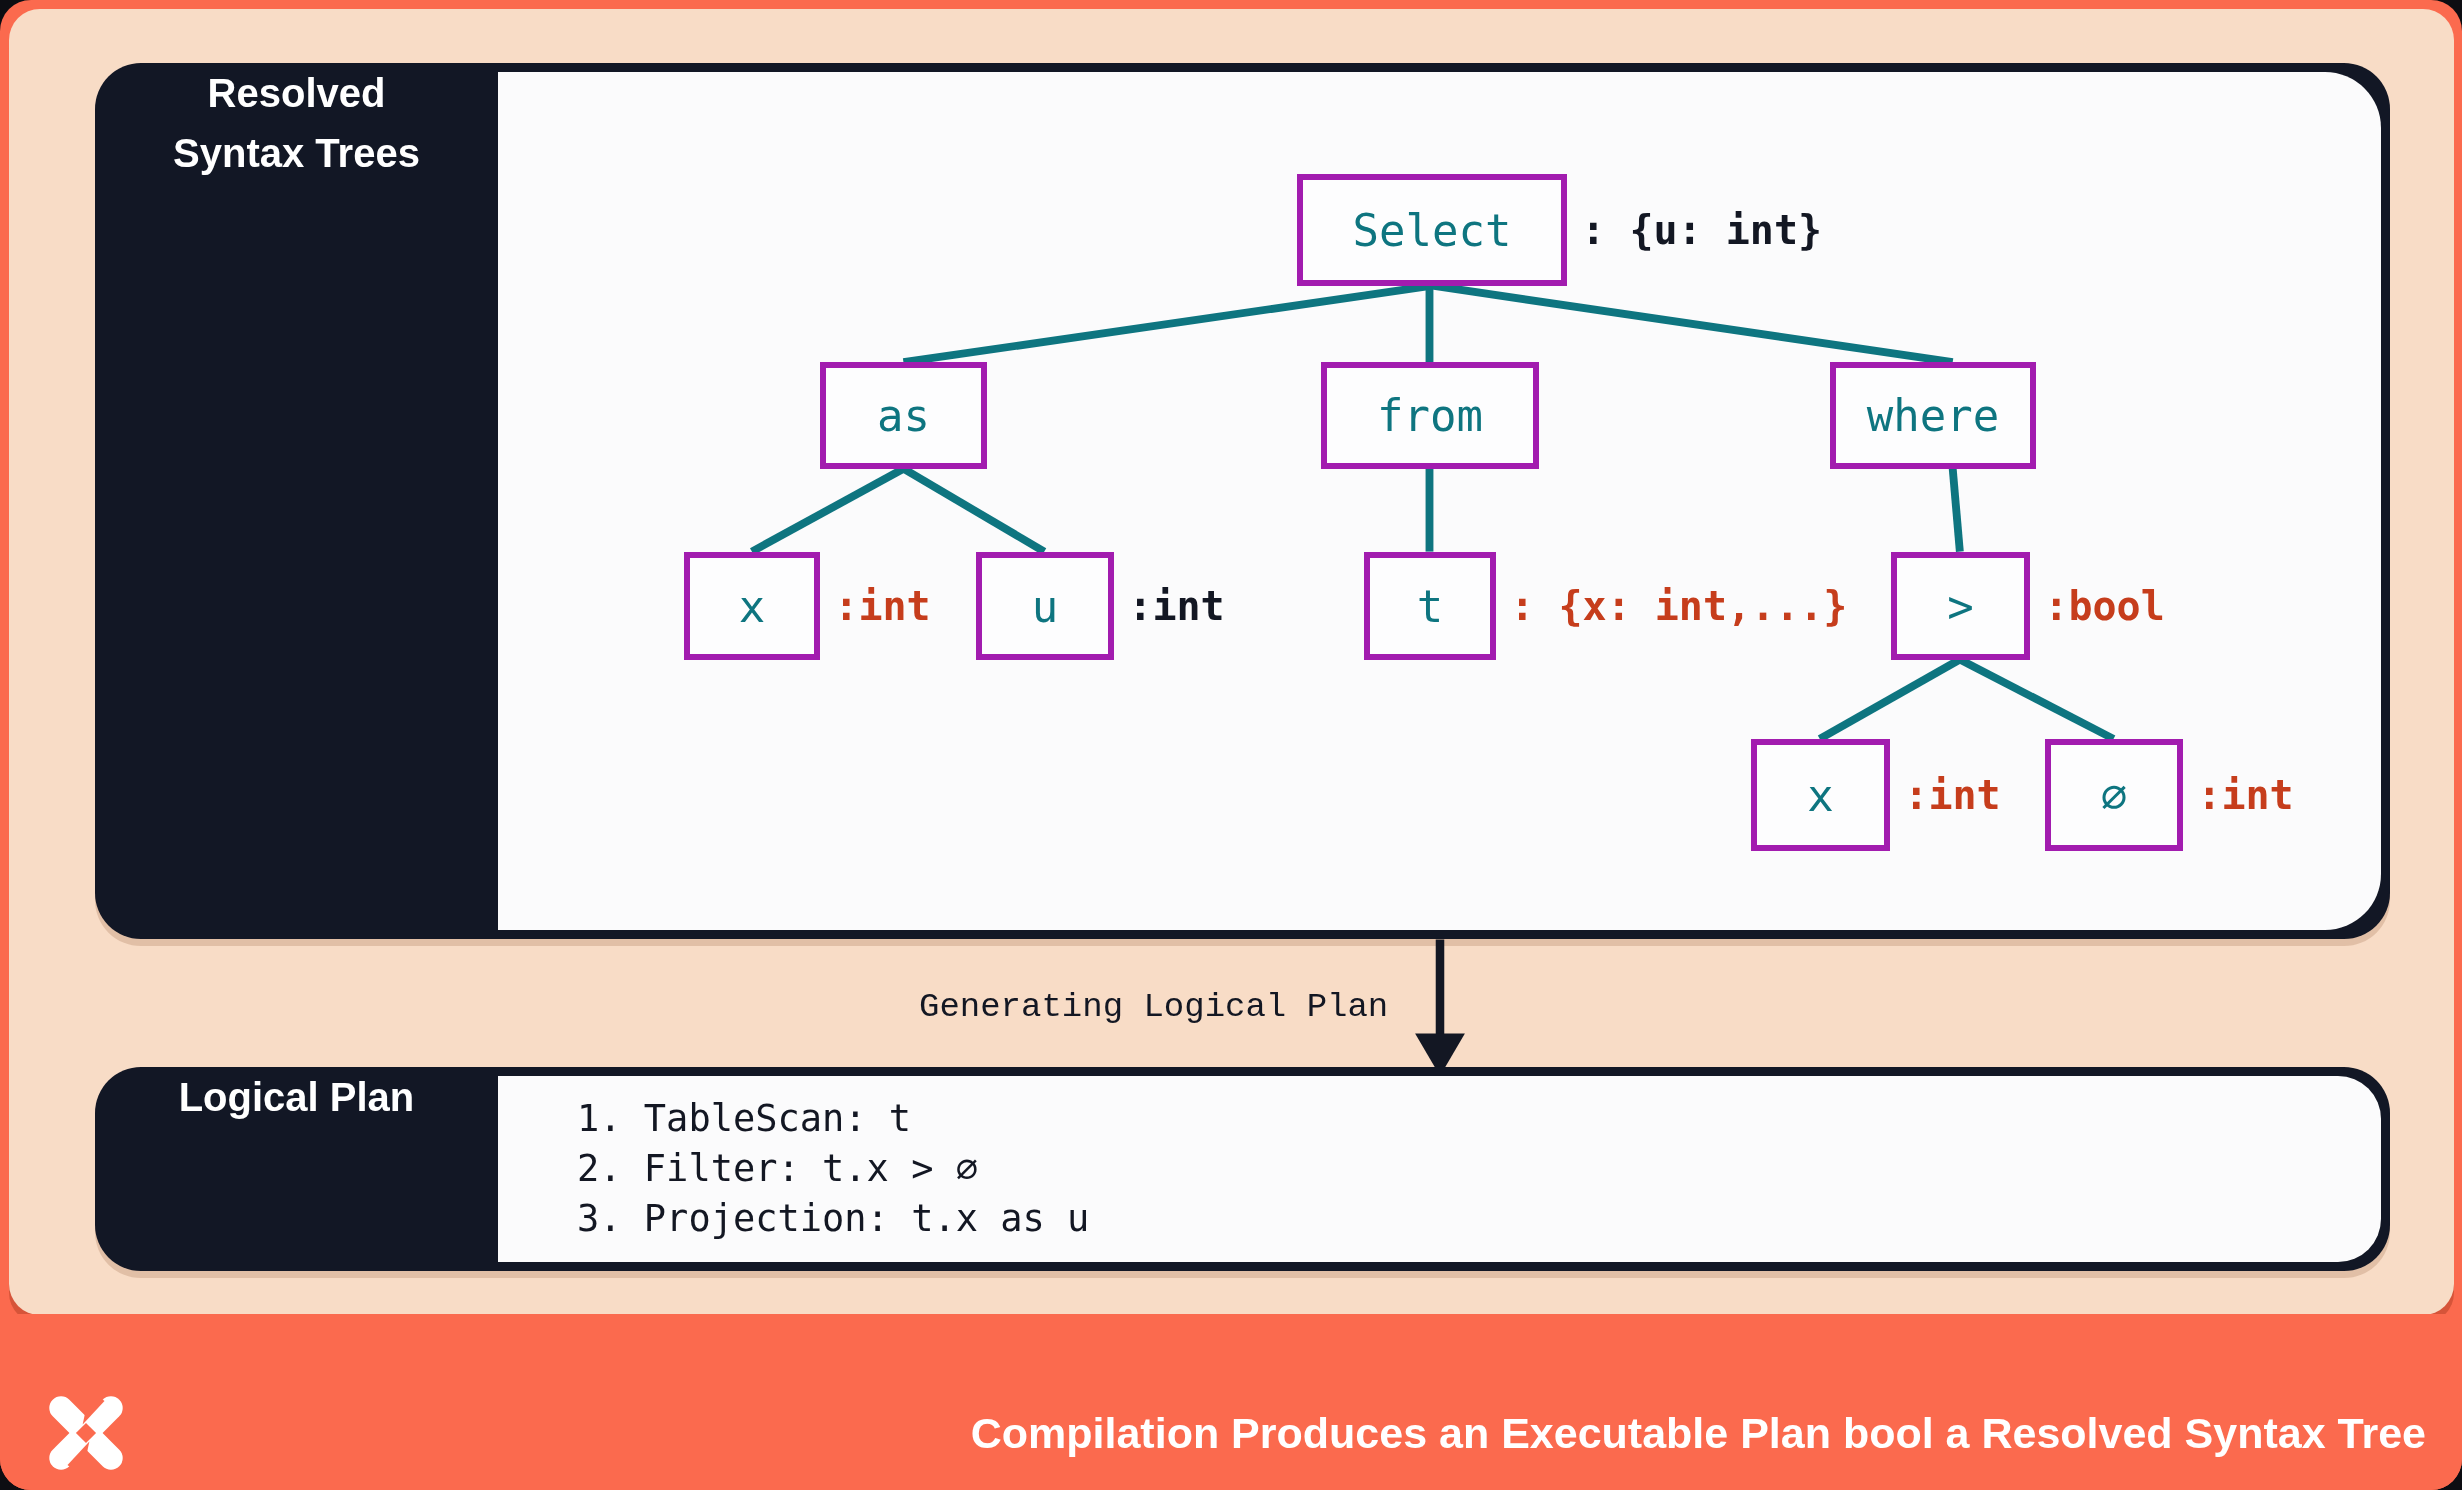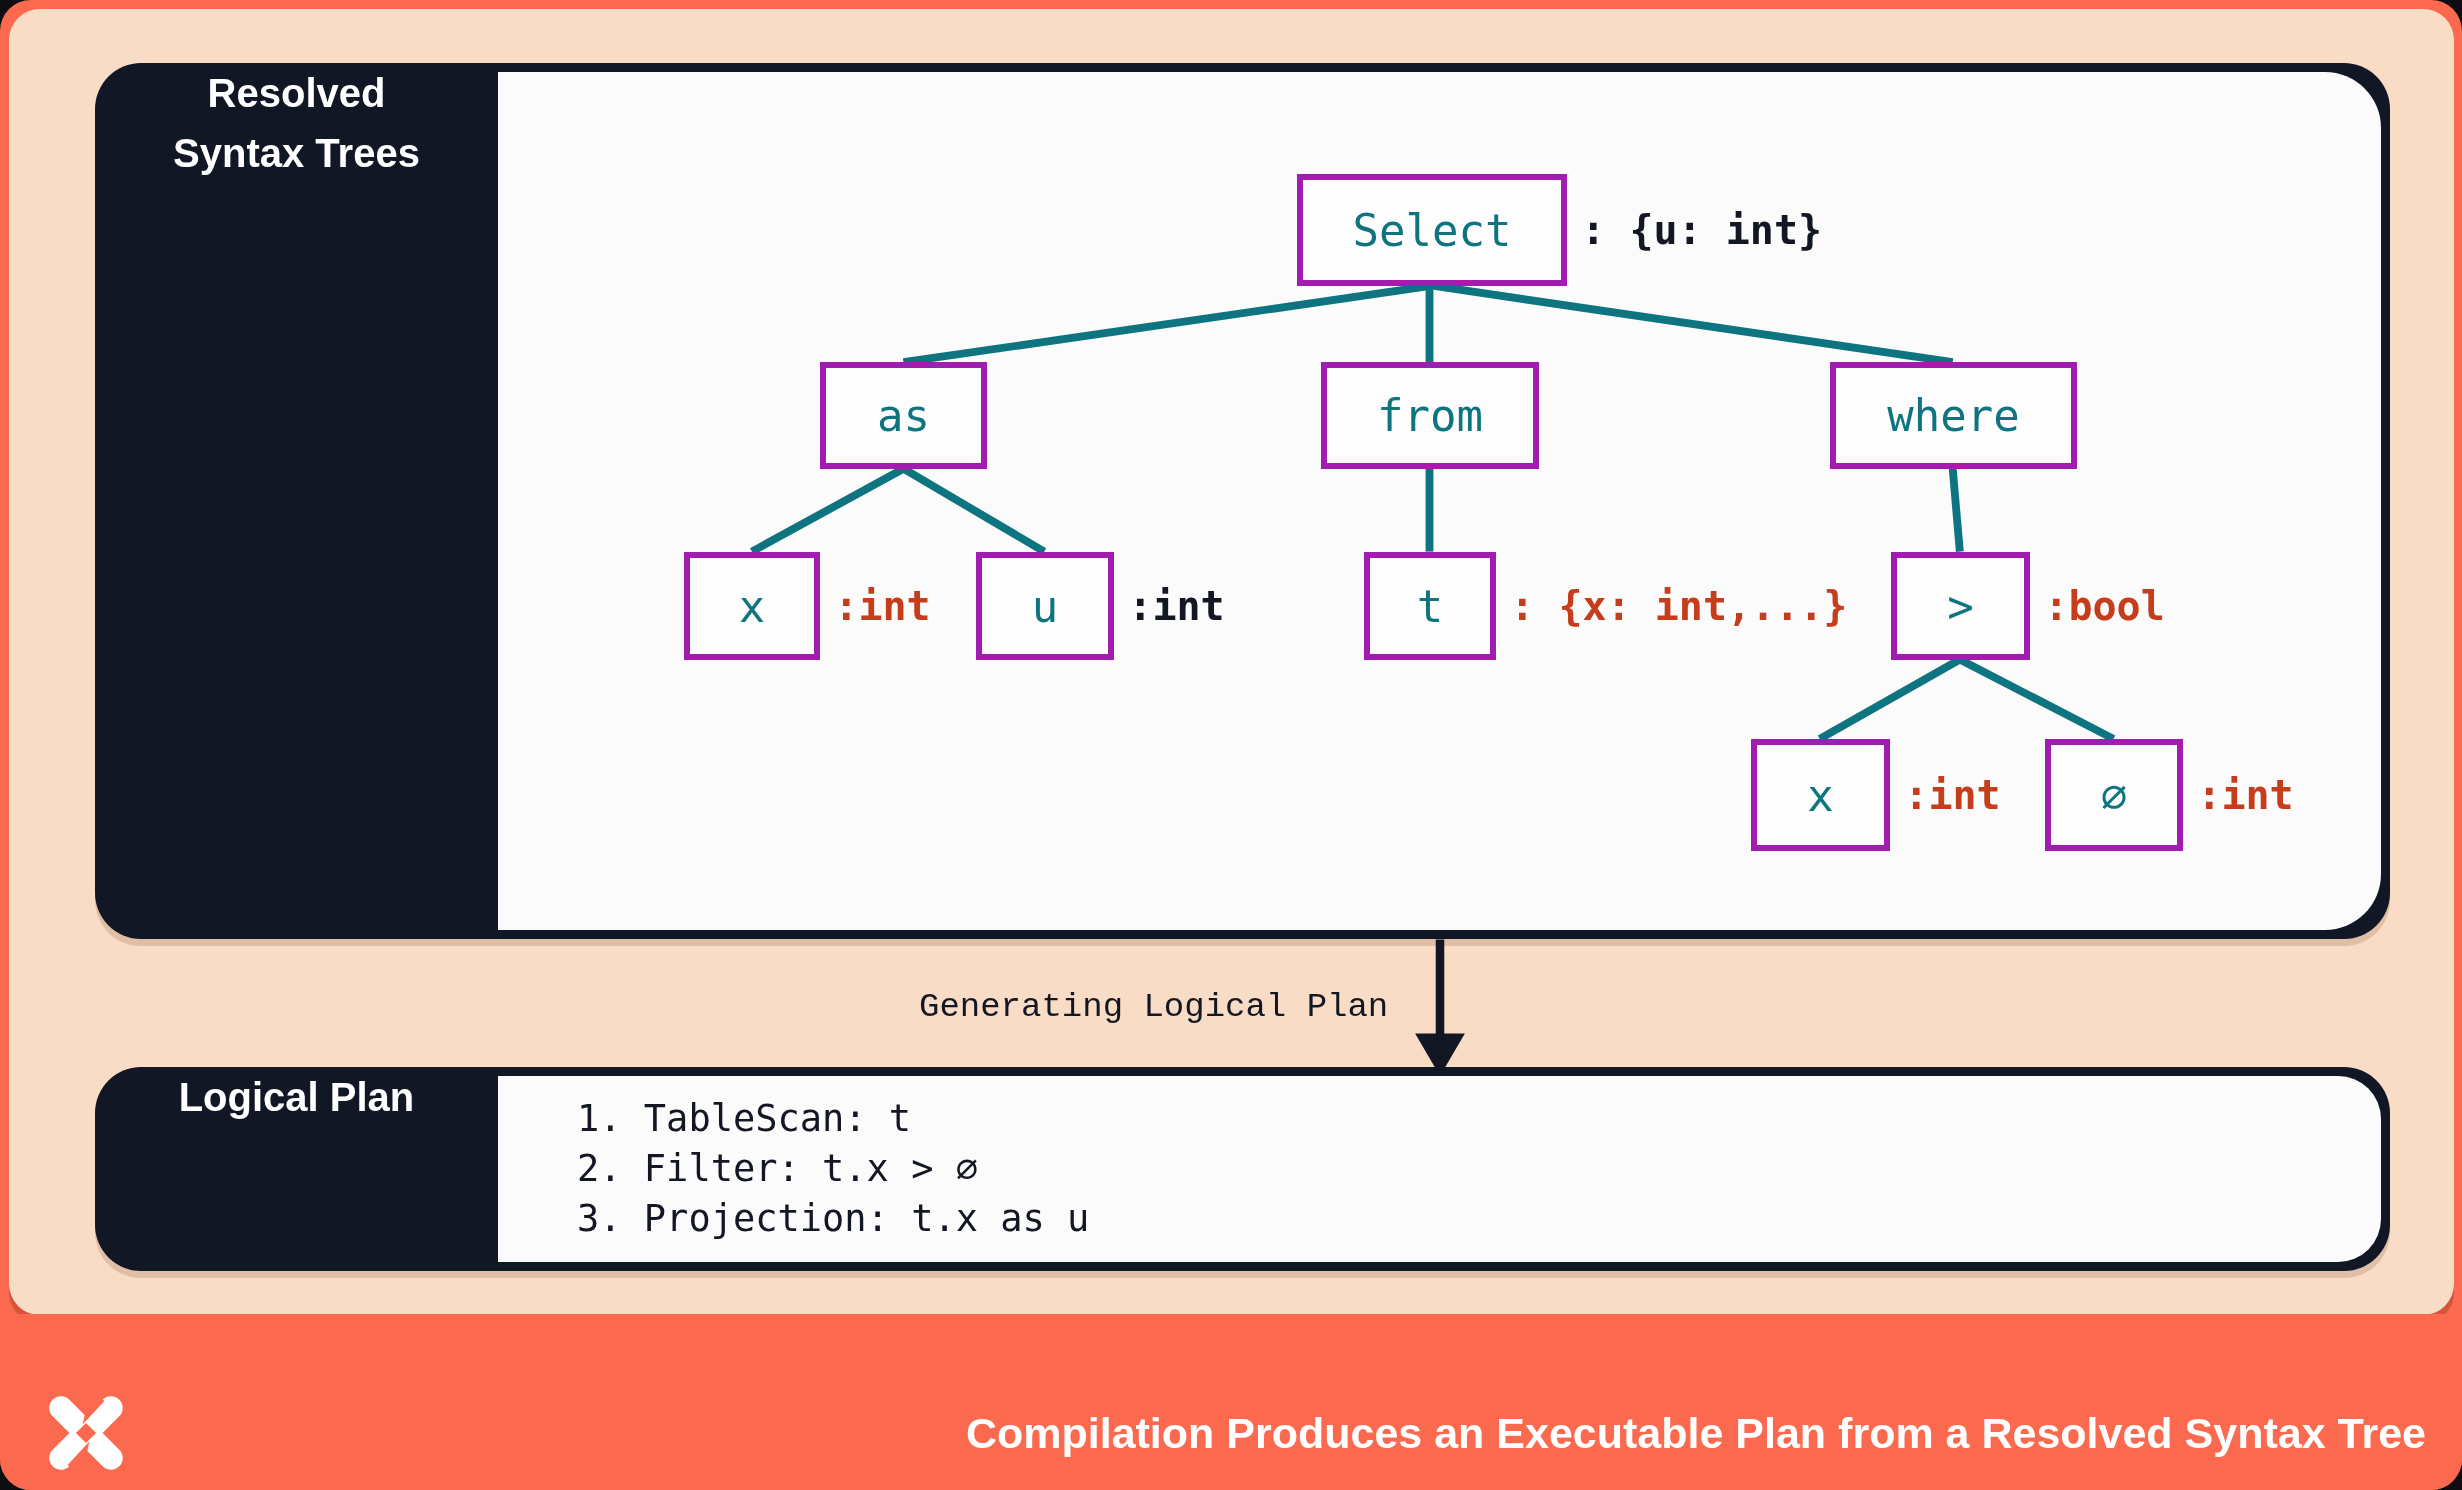--- a/index.html
+++ b/index.html
@@ -105,21 +105,21 @@
     font-family: "DejaVu Sans Mono", monospace;
     font-weight: bold;
     font-size: 40px;
   }
   .ntype.dark { color: #131723; }
   .ntype.red  { color: #c63d1c; }
 
   .n-select { left: 799px; top: 102px; width: 270px; height: 112px; }
   .n-as     { left: 322px;  top: 290px; width: 167px; height: 107px; }
   .n-from   { left: 823px; top: 290px; width: 218px; height: 107px; }
-  .n-where  { left: 1332px; top: 290px; width: 247px; height: 107px; }
+  .n-where  { left: 1332px; top: 290px; width: 206px; height: 107px; }
   .n-x1     { left: 186px;  top: 480px; width: 136px; height: 108px; }
   .n-u      { left: 478px;  top: 480px; width: 138px; height: 108px; }
   .n-t      { left: 866px; top: 480px; width: 132px; height: 108px; }
   .n-gt     { left: 1393px; top: 480px; width: 139px; height: 108px; }
   .n-x2     { left: 1253px; top: 667px; width: 139px; height: 112px; }
   .n-zero   { left: 1547px; top: 667px; width: 138px; height: 112px; }
 
   
   .connector-label {
     position: absolute;
@@ -305,16 +305,16 @@
           </g>
           <g fill="black">
             <rect x="41.5" y="41.5" width="17" height="17" transform="rotate(45 50 50)"></rect>
             <polygon points="55,-2 72,12 46,40"></polygon>
             <polygon points="45,102 28,88 54,60"></polygon>
           </g>
         </mask>
       </defs>
       <rect width="100" height="100" fill="#ffffff" mask="url(#logoMask)"></rect>
     </svg>
-    <div class="footer-caption">Compilation Produces an Executable Plan from a Resolved Syntax Tree</div>
+    <div class="footer-caption">Compilation Produces an Executable Plan bool a Resolved Syntax Tree</div>
   </footer>
 </div>
 
 
 </body></html>

